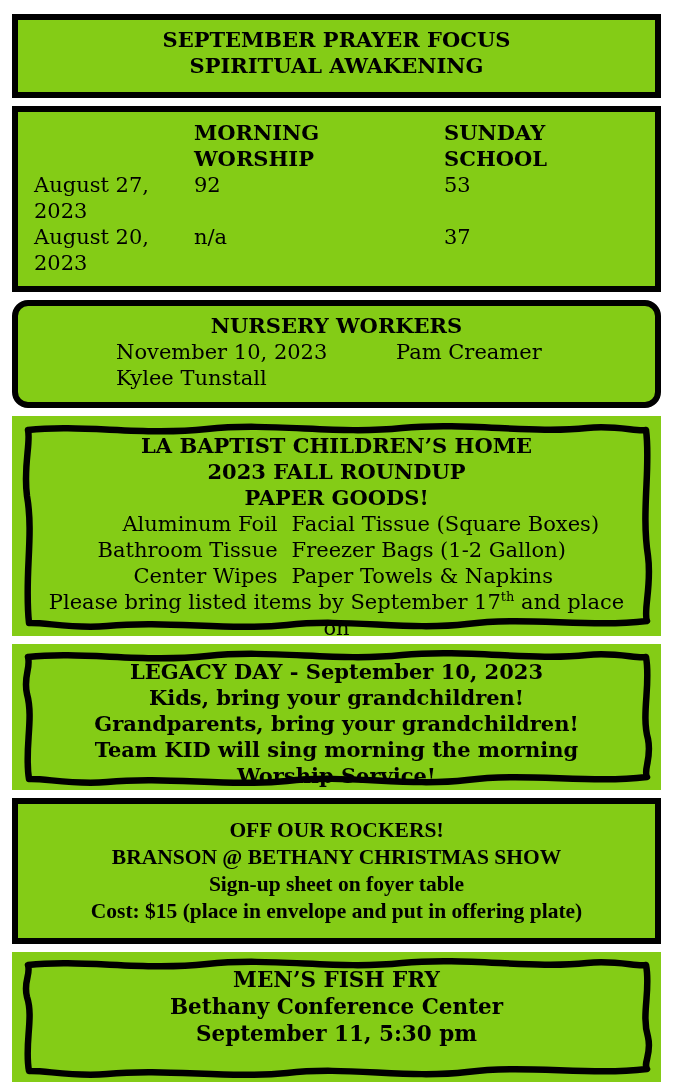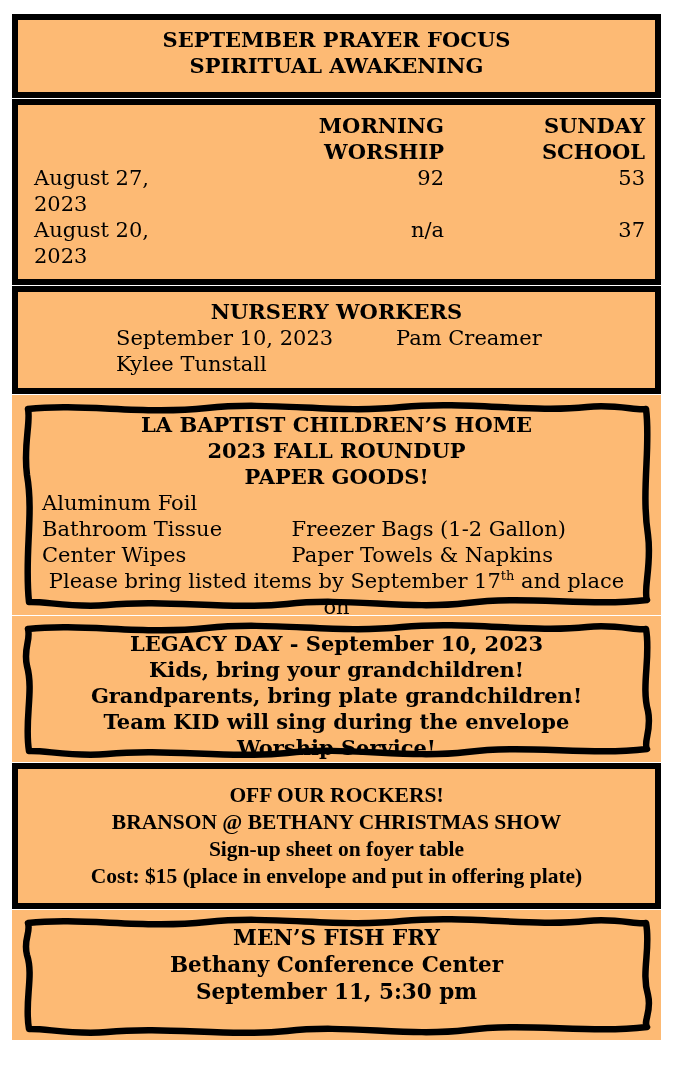--- a/index.html
+++ b/index.html
@@ -14,22 +14,22 @@
     font-family: "DejaVu Serif", "Liberation Serif", serif;
     color: #000000;
     -webkit-font-smoothing: antialiased;
   }
   .page {
     padding: 14px 12px 0 12px;
     box-sizing: border-box;
   }
   .box {
     box-sizing: border-box;
-    margin-bottom: 1px;
-    background: #fdba74;
+    margin-bottom: 8px;
+    background: #84cc16;
   }
   .straight {
     border: 6px solid #000000;
   }
   .wavy {
     position: relative;
     border: none;
   }
   .wavy > svg.frame {
     position: absolute;
@@ -58,36 +58,37 @@
     padding: 7px 10px 13px 10px;
   }
   
   .attendance {
     padding: 8px 10px 10px 16px;
   }
   .att-grid {
     display: grid;
     grid-template-columns: 160px 250px auto;
   }
-  .att-grid .c2, .att-grid .c3 { text-align: right; }
+  .att-grid .c2, .att-grid .c3 { text-align: left; }
   
   .nursery {
     padding: 7px 10px 11px 10px;
+    border-radius: 16px;
   }
   .nur-grid {
     display: grid;
     grid-template-columns: 280px auto;
     margin-left: 88px;
   }
   
   .items-grid {
     display: grid;
     grid-template-columns: 40% 60%;
   }
-  .items-grid .left { text-align: left; }
+  .items-grid .left { text-align: right; }
   .items-grid .right { text-align: left; padding-left: 14px; }
   sup.ord {
     font-size: 13px;
     line-height: 0;
     vertical-align: super;
   }
   
   .rockers {
     padding: 13px 6px 13px 6px;
     font-family: Liberation Serif, serif;
@@ -117,38 +118,39 @@
     <div class="att-grid">
       <div class="line c1">August 20, 2023</div>
       <div class="line c2">n/a</div>
       <div class="line c3">37</div>
     </div>
   </div>
 
   <div class="box straight nursery">
     <div class="line bold center">NURSERY WORKERS</div>
     <div class="nur-grid">
-      <div class="line">September 10, 2023</div>
+      <div class="line">November 10, 2023</div>
       <div class="line">Pam Creamer</div>
     </div>
     <div class="nur-grid">
       <div class="line">Kylee Tunstall</div>
     </div>
   </div>
 
   <div class="box wavy" style="height:220px;">
     <svg class="frame" viewBox="0 0 649 220" preserveAspectRatio="none" aria-hidden="true">
       <path d="M16,14 C70,8 130,20 195,13 C260,6 325,19 390,12 C455,6 520,18 575,12 C605,9 625,16 634,14 C639,50 629,95 636,140 C640,170 631,195 635,205 C575,212 515,200 455,208 C395,215 335,202 275,209 C215,215 155,204 95,210 C60,213 32,206 17,207 C12,160 22,120 15,80 C11,50 19,27 16,14 Z" fill="none" stroke="#000000" stroke-width="6.5" stroke-linejoin="round" stroke-linecap="round" vector-effect="non-scaling-stroke"></path>
     </svg>
     <div class="inner center">
       <div class="line bold">LA BAPTIST CHILDREN’S HOME</div>
       <div class="line bold">2023 FALL ROUNDUP</div>
       <div class="line bold">PAPER GOODS!</div>
       <div class="items-grid">
         <div class="line left">Aluminum Foil</div>
+        <div class="line right">Facial Tissue (Square Boxes)</div>
       </div>
       <div class="items-grid">
         <div class="line left">Bathroom Tissue</div>
         <div class="line right">Freezer Bags (1-2 Gallon)</div>
       </div>
       <div class="items-grid">
         <div class="line left">Center Wipes</div>
         <div class="line right">Paper Towels &amp; Napkins</div>
       </div>
       <div class="line"><span>Please bring listed items by September 17</span><sup class="ord">th</sup><span> and place on</span></div>
@@ -156,22 +158,22 @@
     </div>
   </div>
 
   <div class="box wavy" style="height:146px;">
     <svg class="frame" viewBox="0 0 649 146" preserveAspectRatio="none" aria-hidden="true">
       <path d="M16,13 C70,7 130,19 195,12 C260,5 325,18 390,11 C455,5 520,17 575,11 C605,8 625,15 634,13 C639,40 629,70 636,95 C640,115 631,126 635,133 C575,140 515,128 455,136 C395,143 335,130 275,137 C215,143 155,132 95,138 C60,141 32,134 17,135 C12,105 22,75 15,50 C11,32 19,24 16,13 Z" fill="none" stroke="#000000" stroke-width="6.5" stroke-linejoin="round" stroke-linecap="round" vector-effect="non-scaling-stroke"></path>
     </svg>
     <div class="inner center" style="padding-top:15px;">
       <div class="line bold">LEGACY DAY - September 10, 2023</div>
       <div class="line bold">Kids, bring your grandchildren!</div>
-      <div class="line bold">Grandparents, bring plate grandchildren!</div>
-      <div class="line bold">Team KID will sing during the envelope</div>
+      <div class="line bold">Grandparents, bring your grandchildren!</div>
+      <div class="line bold">Team KID will sing morning the morning</div>
       <div class="line bold">Worship Service!</div>
     </div>
   </div>
 
   <div class="box straight rockers center">
     <div class="big-line bold">OFF OUR ROCKERS!</div>
     <div class="big-line bold">BRANSON @ BETHANY CHRISTMAS SHOW</div>
     <div class="big-line bold">Sign-up sheet on foyer table</div>
     <div class="big-line bold">Cost: $15 (place in envelope and put in offering plate)</div>
   </div>

